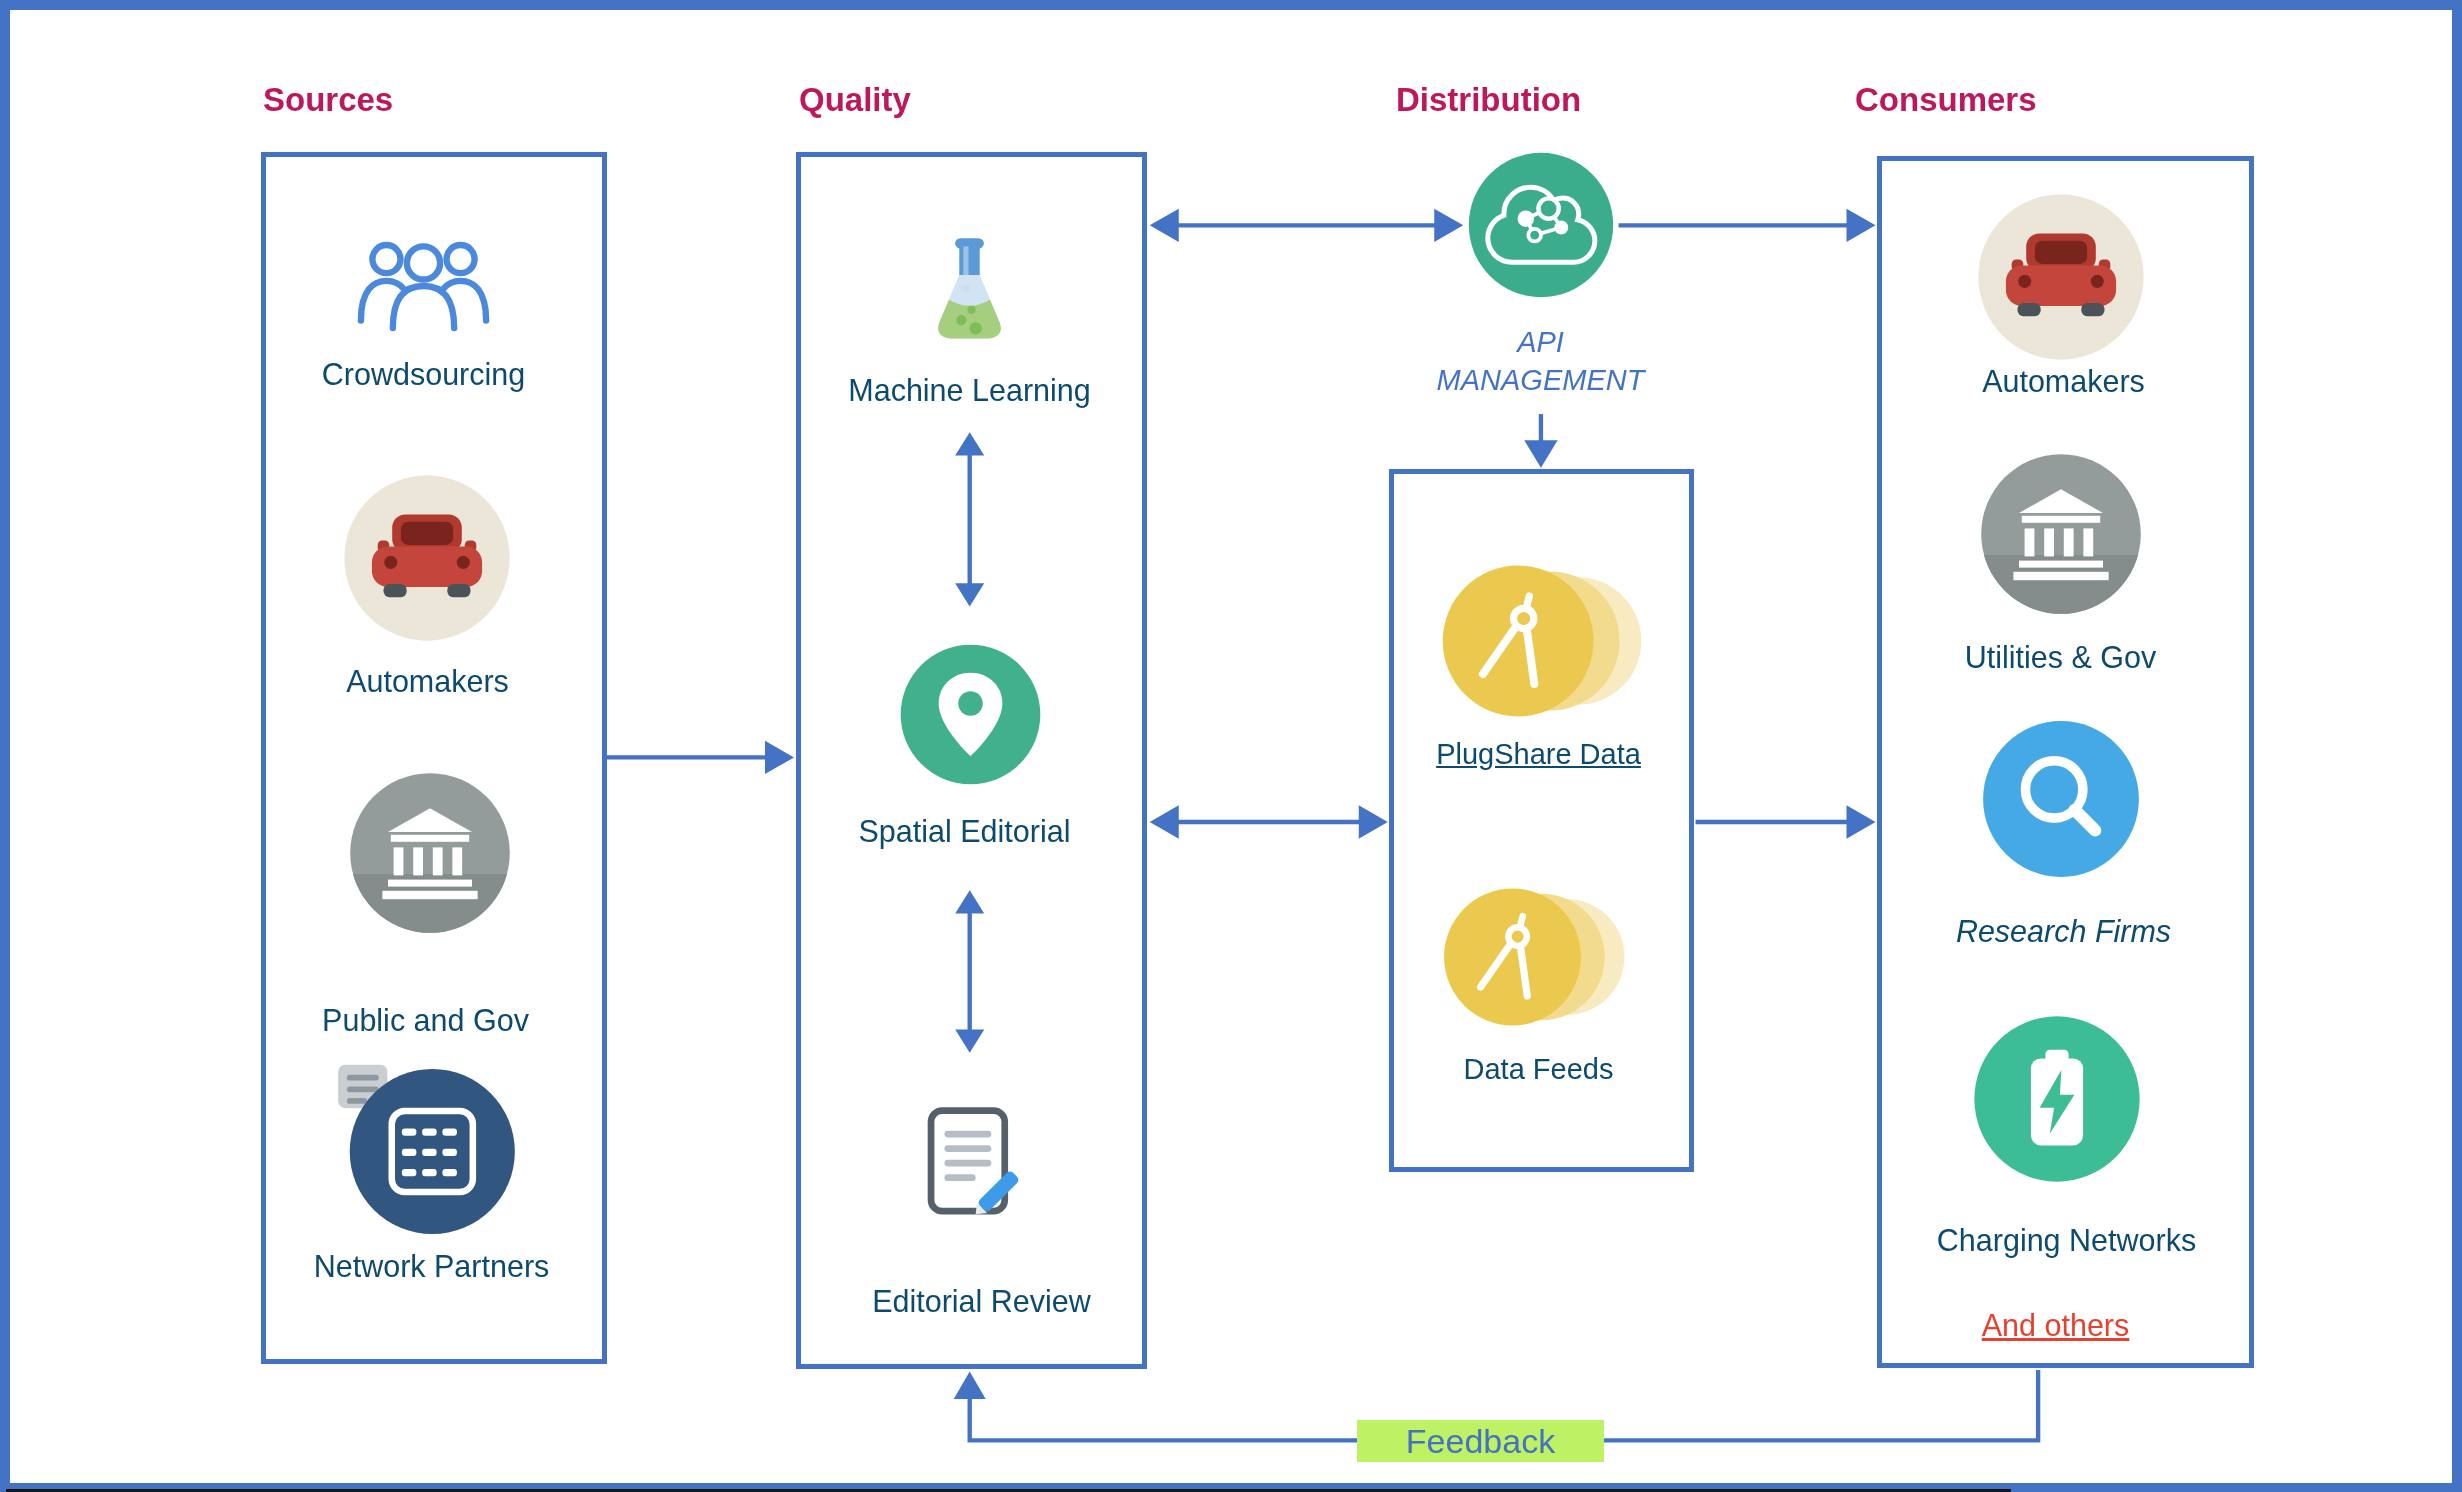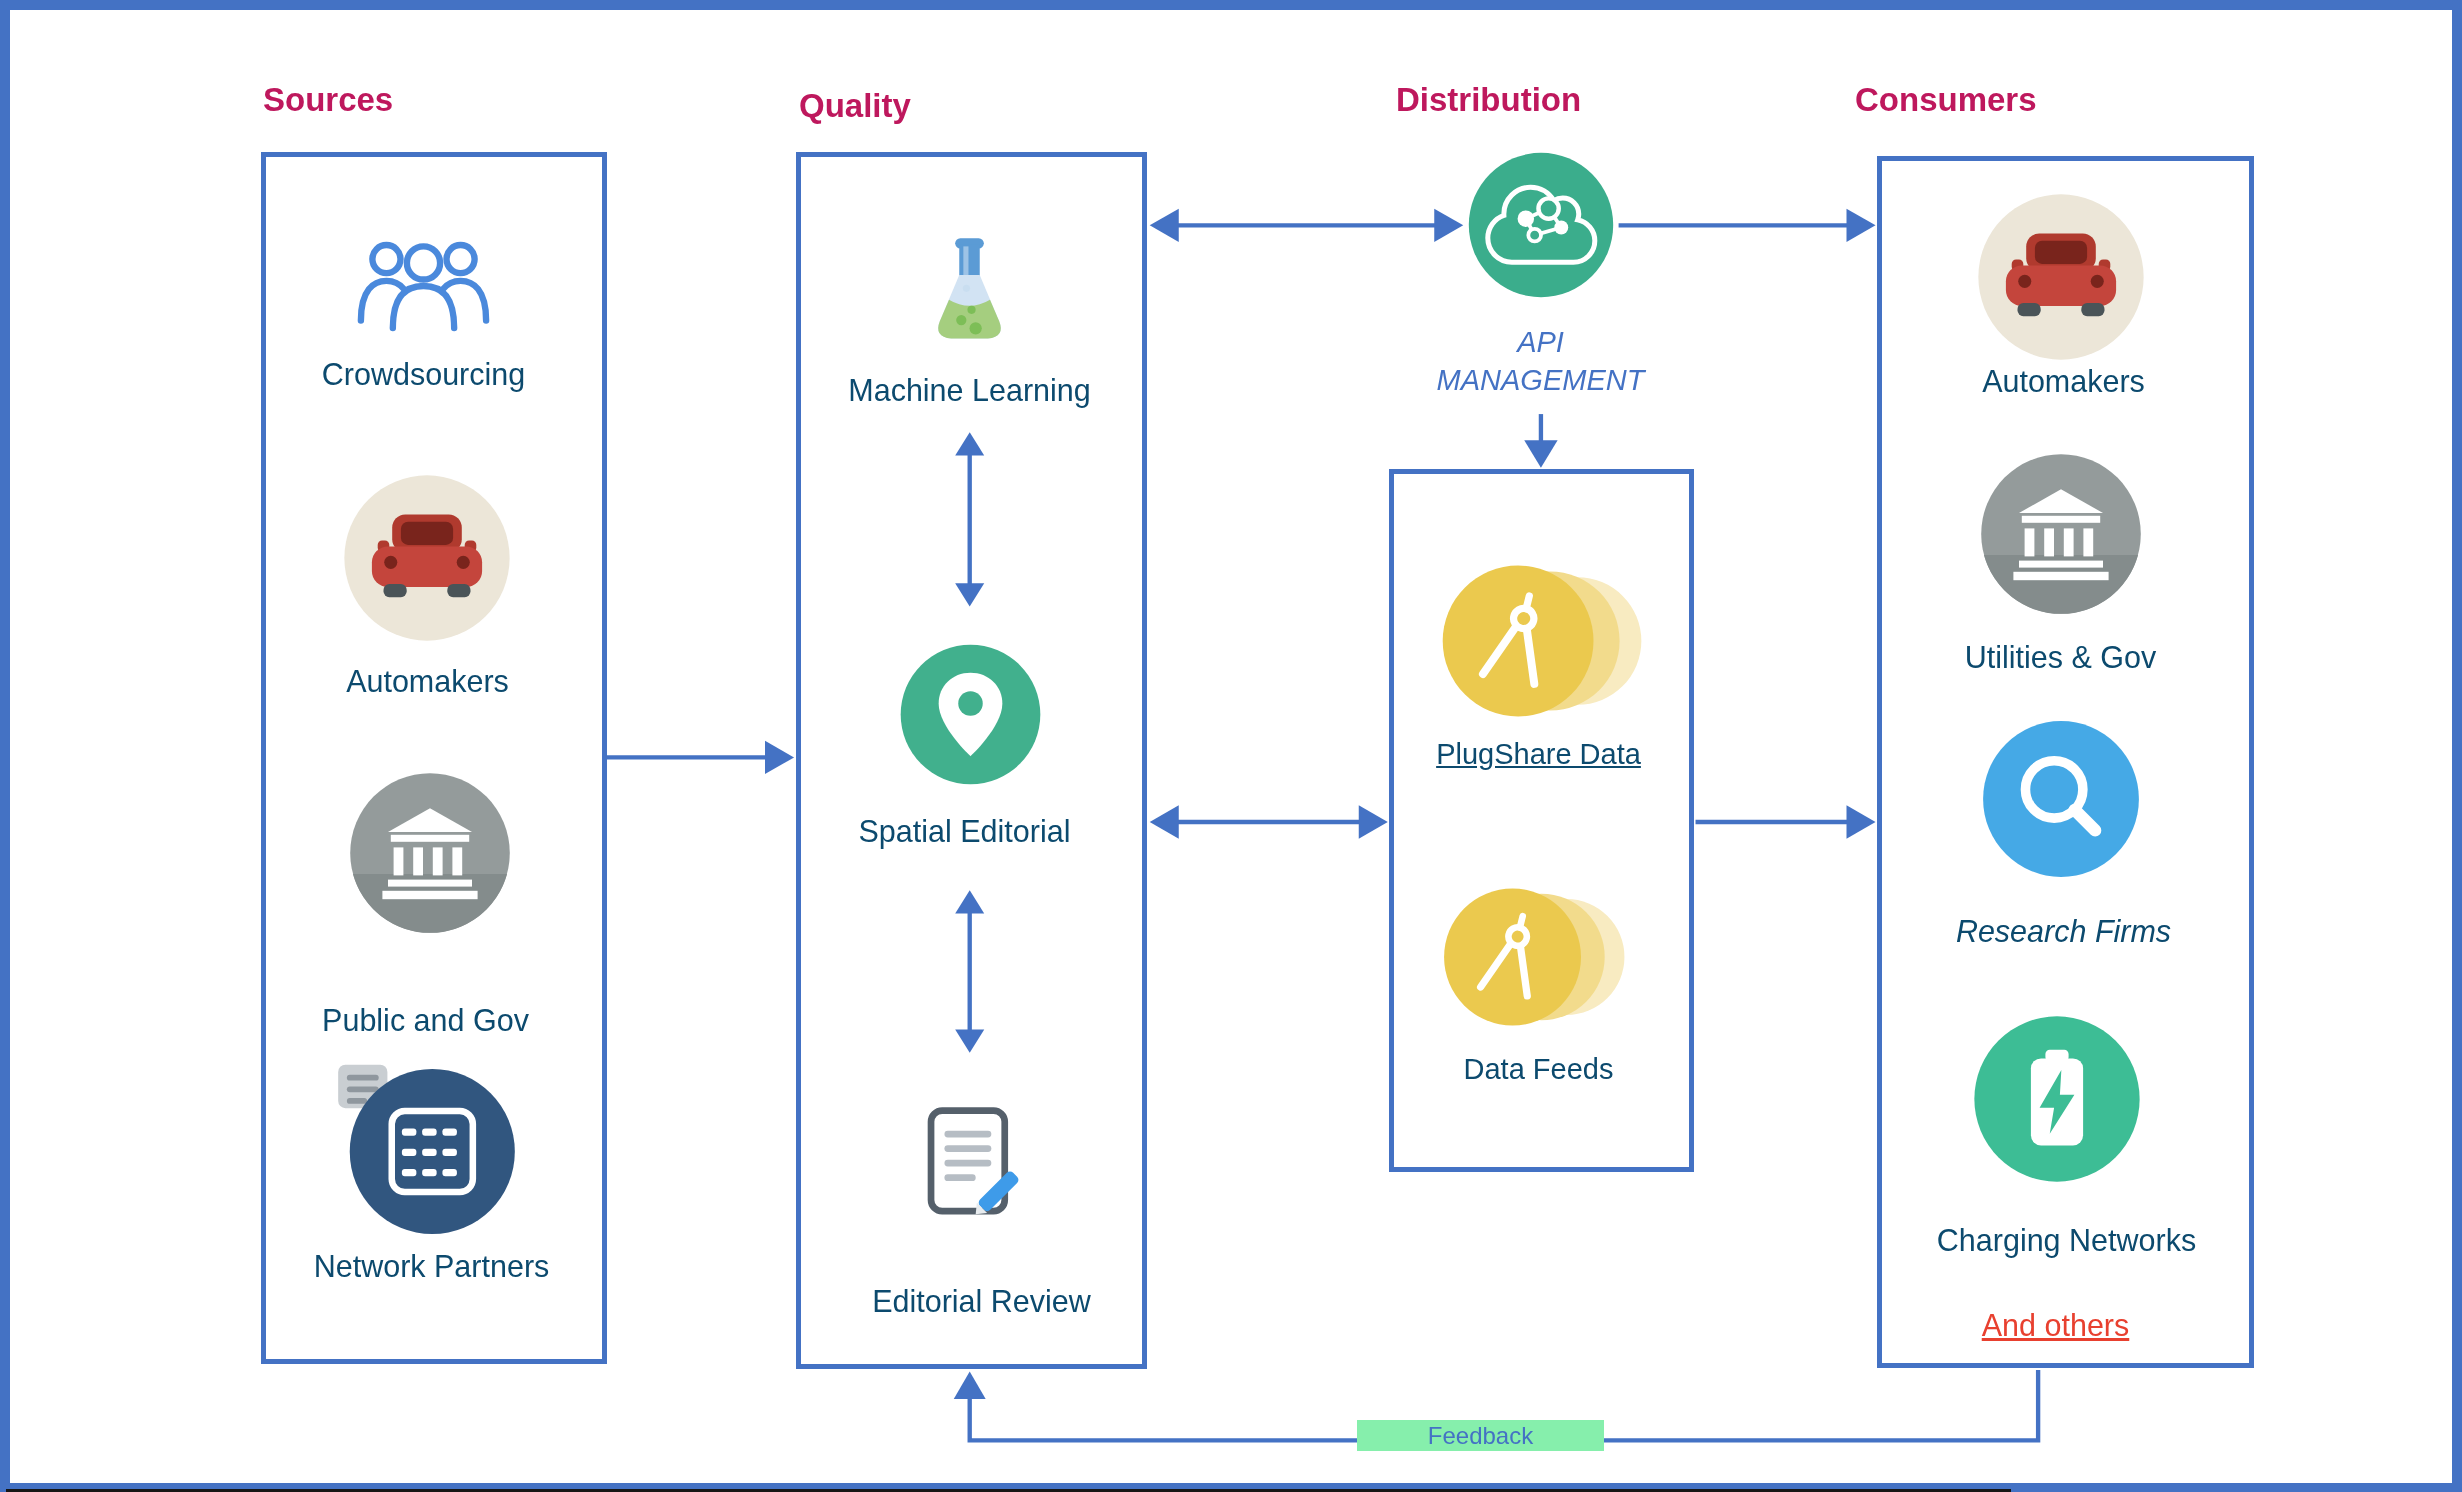--- a/index.html
+++ b/index.html
@@ -8,21 +8,21 @@
   .frame{position:absolute;left:0;top:0;right:0;bottom:0;border:10.2px solid #4472C4;pointer-events:none;z-index:5;}
   .window-edge{position:absolute;left:5.8px;bottom:0;width:2005px;height:3.6px;background:#161616;z-index:6;}
   .gbox{position:absolute;border:5.1px solid #4472C4;background:#fff;box-sizing:border-box;}
   .hdr{position:absolute;font-size:33px;font-weight:bold;color:#be185d;white-space:nowrap;}
   .icon{position:absolute;}
   .icon svg{display:block;}
   .lbl{position:absolute;width:377px;text-align:center;font-size:30.5px;color:#0c4a6e;white-space:nowrap;}
   .lbl.small{font-size:29px;}
   .api-label{position:absolute;width:377px;text-align:center;font-size:29px;color:#4472C4;white-space:pre-line;line-height:1.3;}
   .footnote{position:absolute;width:377px;text-align:center;font-size:30.5px;color:#E8402F;white-space:nowrap;}
-  .feedback-lbl{position:absolute;width:247px;text-align:center;font-size:24px;color:#4472C4;background:#86efac;padding:1.5px 0;z-index:3;}
+  .feedback-lbl{position:absolute;width:247px;text-align:center;font-size:34px;color:#4472C4;background:#bef264;padding:1.5px 0;z-index:3;}
   .connectors{position:absolute;left:0;top:0;pointer-events:none;z-index:2;}
 </style>
 </head>
 <body>
 
 <div class="canvas">
 
   <div class="gbox" style="left:261px;top:152px;width:346px;height:1212px;"></div>
   <div class="gbox" style="left:796px;top:152px;width:351px;height:1217px;"></div>
   <div class="gbox" style="left:1389px;top:469px;width:305px;height:703px;"></div>
@@ -75,21 +75,21 @@
       </g>
 
       <g>
         <path d="M2808 1887 L2808 1984 L1336 1984 L1336 1927" fill="none"></path>
         <polygon points="1336,1889 1314,1927 1358,1927" stroke="none"></polygon>
       </g>
     </g>
   </svg>
 
   <div class="hdr" style="left:263px;top:81px;">Sources</div>
-  <div class="hdr" style="left:799px;top:81px;margin-top:6px;">Quality</div>
+  <div class="hdr" style="left:799px;top:81px;">Quality</div>
   <div class="hdr" style="left:1396px;top:81px;">Distribution</div>
   <div class="hdr" style="left:1855px;top:81px;">Consumers</div>
 
   <div class="icon" style="left:340px;top:231px;">
     <svg width="167" height="115" viewBox="0 0 130 90">
       <g fill="#fff" stroke="#4A89DC" stroke-width="5" stroke-linecap="round">
         <path d="M16 70 C16 46 26 39 36 39 C46 39 56 46 56 70"></path>
         <path d="M74 70 C74 46 84 39 94 39 C104 39 114 46 114 70"></path>
         <circle cx="36" cy="22" r="11"></circle>
         <circle cx="94" cy="22" r="11"></circle>

